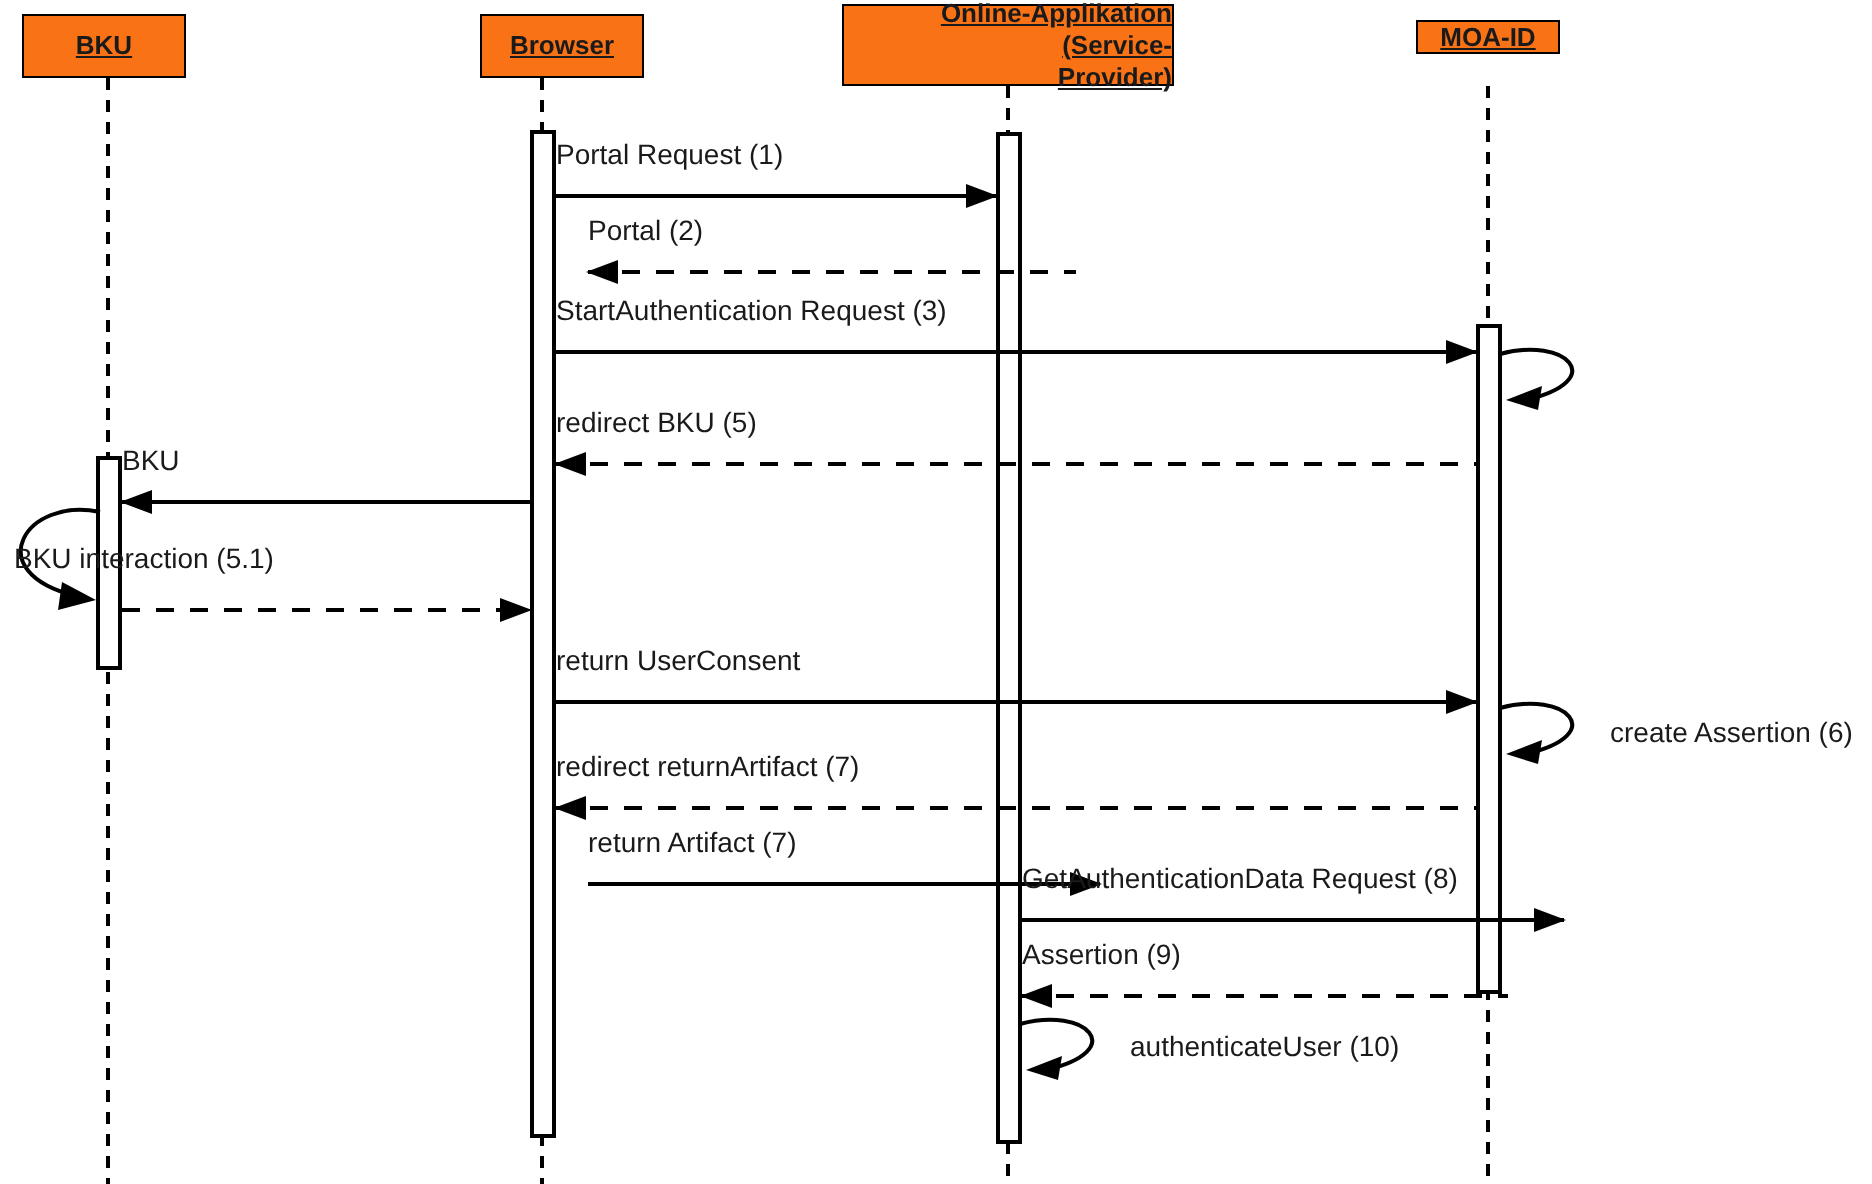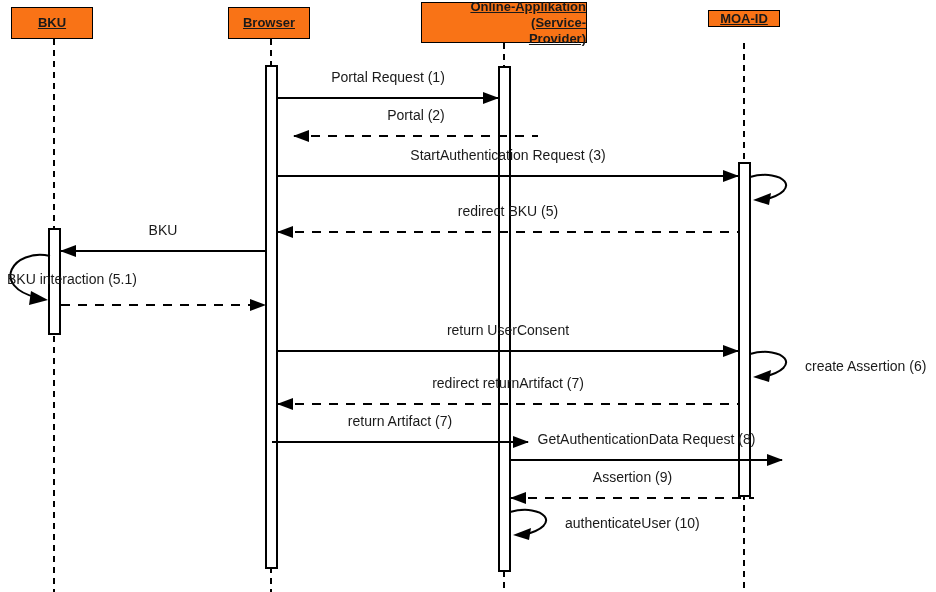--- a/index.html
+++ b/index.html
@@ -20,21 +20,21 @@
     position:absolute;width:2px;z-index:1;
     background:repeating-linear-gradient(180deg,#000 0 6px,transparent 6px 11px);
   }
   
   .activation{
     position:absolute;box-sizing:border-box;width:13px;border:2px solid #000;background:#fff;z-index:2;
   }
   
   .msg{position:absolute;z-index:3;}
   .lbl{
-    height:18px;line-height:18px;font-size:14px;text-align:center;white-space:nowrap;margin-bottom:11px;
+    height:18px;line-height:18px;font-size:14px;white-space:nowrap;margin-bottom:11px;
   }
   .ln{position:relative;height:2px;background:#000;}
   .ln.dash{background:repeating-linear-gradient(90deg,#000 0 9px,transparent 9px 17px);}
   .ha{position:absolute;width:0;height:0;top:-5px;}
   .ha-r{right:-1px;border-left:16px solid #000;border-top:6px solid transparent;border-bottom:6px solid transparent;}
   .ha-l{left:-1px;border-right:16px solid #000;border-top:6px solid transparent;border-bottom:6px solid transparent;}
   
   .loop{position:absolute;z-index:3;}
   .looplbl{position:absolute;z-index:4;height:18px;line-height:18px;font-size:14px;white-space:nowrap;}
 </style>
@@ -44,21 +44,21 @@
 <div id="stage">
 
   <div class="lifeline" style="left:53px;top:39px;height:553px"></div>
   <div class="lifeline" style="left:270px;top:39px;height:553px"></div>
   <div class="lifeline" style="left:503px;top:43px;height:549px"></div>
   <div class="lifeline" style="left:743px;top:43px;height:549px"></div>
 
   <div class="actor" style="left:11px;top:7px;width:82px;height:32px">
     <span class="alabel">BKU</span>
   </div>
-  <div class="actor" style="left:228px;top:7px;width:82px;height:32px">
+  <div class="actor" style="left:240px;top:7px;width:82px;height:32px">
     <span class="alabel">Browser</span>
   </div>
   <div class="actor" style="left:421px;top:2px;width:166px;height:41px">
     <span class="alabel">Online-Applikation (Service-
 Provider)</span>
   </div>
   <div class="actor" style="left:708px;top:10px;width:72px;height:17px">
     <span class="alabel">MOA-ID</span>
   </div>
 
@@ -132,21 +132,21 @@
   </svg>
   <div class="looplbl" style="left:805px;top:357px">create Assertion (6)</div>
 
   <div class="msg" style="left:278px;top:374px;width:460px">
     <div class="lbl">redirect returnArtifact (7)</div>
     <div class="ln dash">
         <i class="ha ha-l"></i>
       </div>
   </div>
 
-  <div class="msg" style="left:272px;top:412px;width:256px">
+  <div class="msg" style="left:294px;top:412px;width:256px">
     <div class="lbl">return Artifact (7)</div>
     <div class="ln">
         <i class="ha ha-r"></i>
       </div>
   </div>
 
   <div class="msg" style="left:511px;top:430px;width:271px">
     <div class="lbl">GetAuthenticationData Request (8)</div>
     <div class="ln">
         <i class="ha ha-r"></i>

